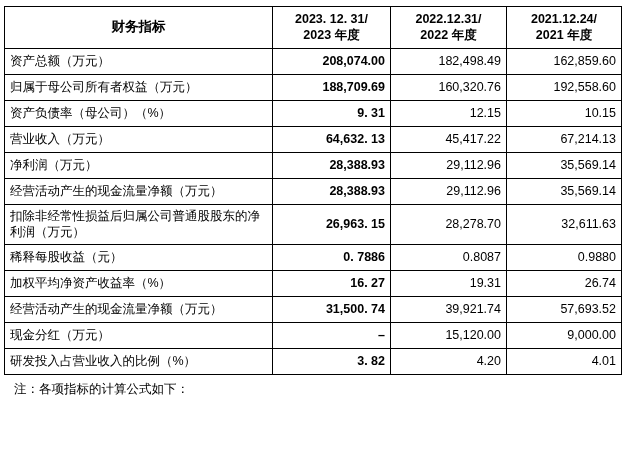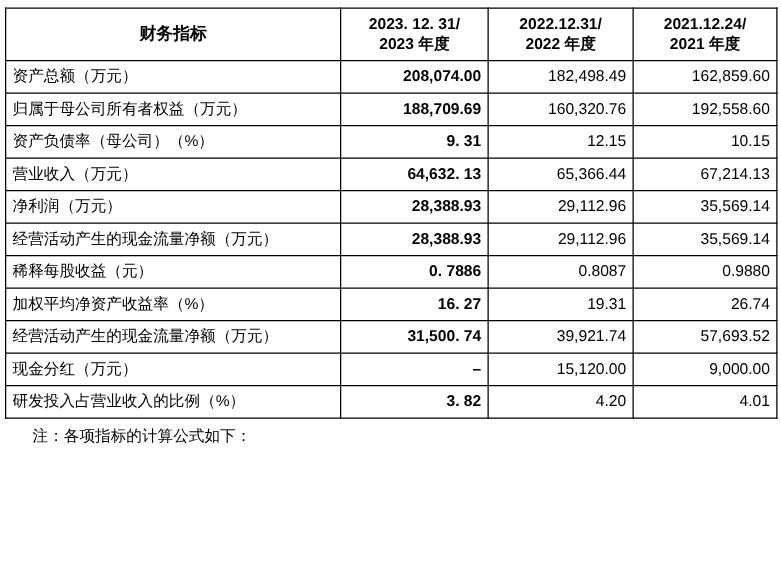--- a/index.html
+++ b/index.html
@@ -67,21 +67,21 @@
     font-weight: bold;
   }
   tr.tall td {
     height: 40px;
   }
   tr.normal td {
     height: 26px;
     margin-left: 13px;
   }
   .note {
-    margin: 6px 0 0 22px;
+    margin: 6px 0 0 10px;
     font-size: 12.5px;
     color: #000000;
     white-space: nowrap;
   }
 </style>
 </head>
 <body>
 
 <div class="page">
 
@@ -124,34 +124,40 @@
         </tr>
         <tr class="normal">
           <td class="metric">资产负债率（母公司）（%）</td>
           <td class="num bold">9. 31</td>
           <td class="num">12.15</td>
           <td class="num">10.15</td>
         </tr>
         <tr class="normal">
           <td class="metric">营业收入（万元）</td>
           <td class="num bold">64,632. 13</td>
-          <td class="num">65,366.44</td>
+          <td class="num">45,417.22</td>
           <td class="num">67,214.13</td>
         </tr>
         <tr class="normal">
           <td class="metric">净利润（万元）</td>
           <td class="num bold">28,388.93</td>
           <td class="num">29,112.96</td>
           <td class="num">35,569.14</td>
         </tr>
         <tr class="normal">
           <td class="metric">经营活动产生的现金流量净额（万元）</td>
           <td class="num bold">28,388.93</td>
           <td class="num">29,112.96</td>
           <td class="num">35,569.14</td>
+        </tr>
+        <tr class="tall">
+          <td class="metric">扣除非经常性损益后归属公司普通股股东的净利润（万元）</td>
+          <td class="num bold">26,963. 15</td>
+          <td class="num">28,278.70</td>
+          <td class="num">32,611.63</td>
         </tr>
         <tr class="normal">
           <td class="metric">稀释每股收益（元）</td>
           <td class="num bold">0. 7886</td>
           <td class="num">0.8087</td>
           <td class="num">0.9880</td>
         </tr>
         <tr class="normal">
           <td class="metric">加权平均净资产收益率（%）</td>
           <td class="num bold">16. 27</td>

